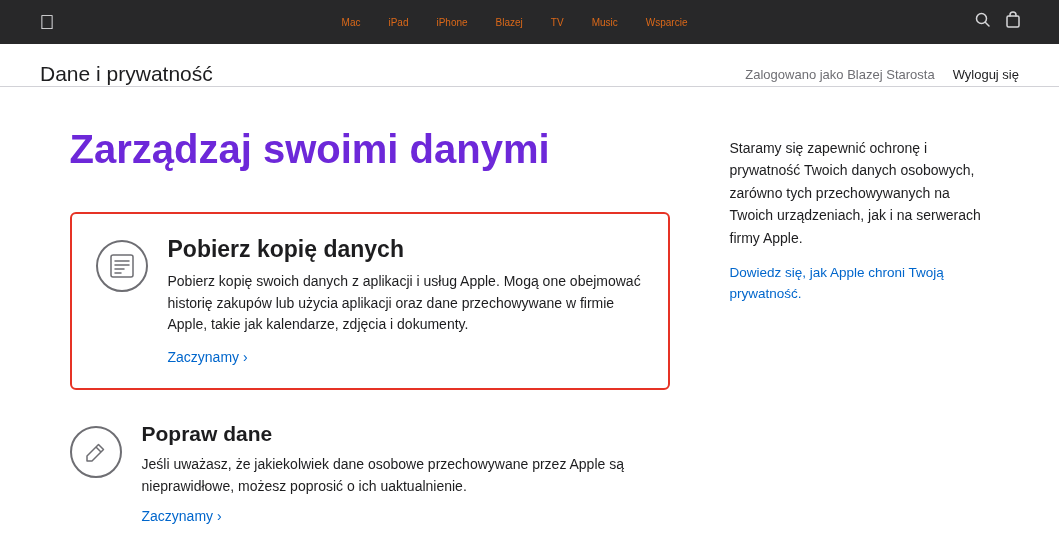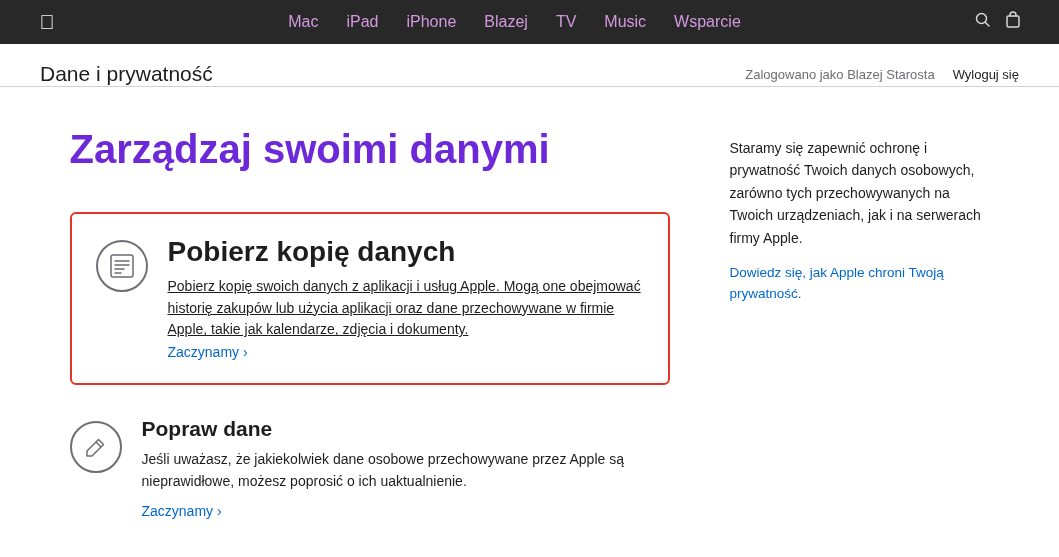--- a/index.html
+++ b/index.html
@@ -30,22 +30,22 @@
       cursor: pointer;
     }
     .nav-links {
       display: flex;
       align-items: center;
       gap: 0;
       flex: 1;
       justify-content: center;
     }
     .nav-link {
-      color: #f0abfc;
-      font-size: 16px;
+      color: #f97316;
+      font-size: 10px;
       text-decoration: none;
       padding: 0 14px;
       cursor: pointer;
       white-space: nowrap;
       opacity: 0.85;
     }
     .nav-actions {
       display: flex;
       align-items: center;
       gap: 16px;
@@ -134,31 +134,30 @@
       border: 2px solid #6e6e73;
       border-radius: 50%;
       display: flex;
       align-items: center;
       justify-content: center;
       color: #6e6e73;
       font-size: 22px;
       margin-top: 4px;
     }
     .card-body h2 {
-      font-size: 28px;
+      font-size: 23px;
       font-weight: 600;
       color: #1d1d1f;
       margin-bottom: 8px;
     }
     .card-body p {
       font-size: 14px;
       color: #1d1d1f;
       line-height: 1.55;
-      margin-bottom: 2px;
-      text-decoration: underline;
+      margin-bottom: 12px;
     }
     .card-link {
       color: #0066cc;
       font-size: 14px;
       text-decoration: none;
       cursor: pointer;
     }
 
     
     .section-item {

